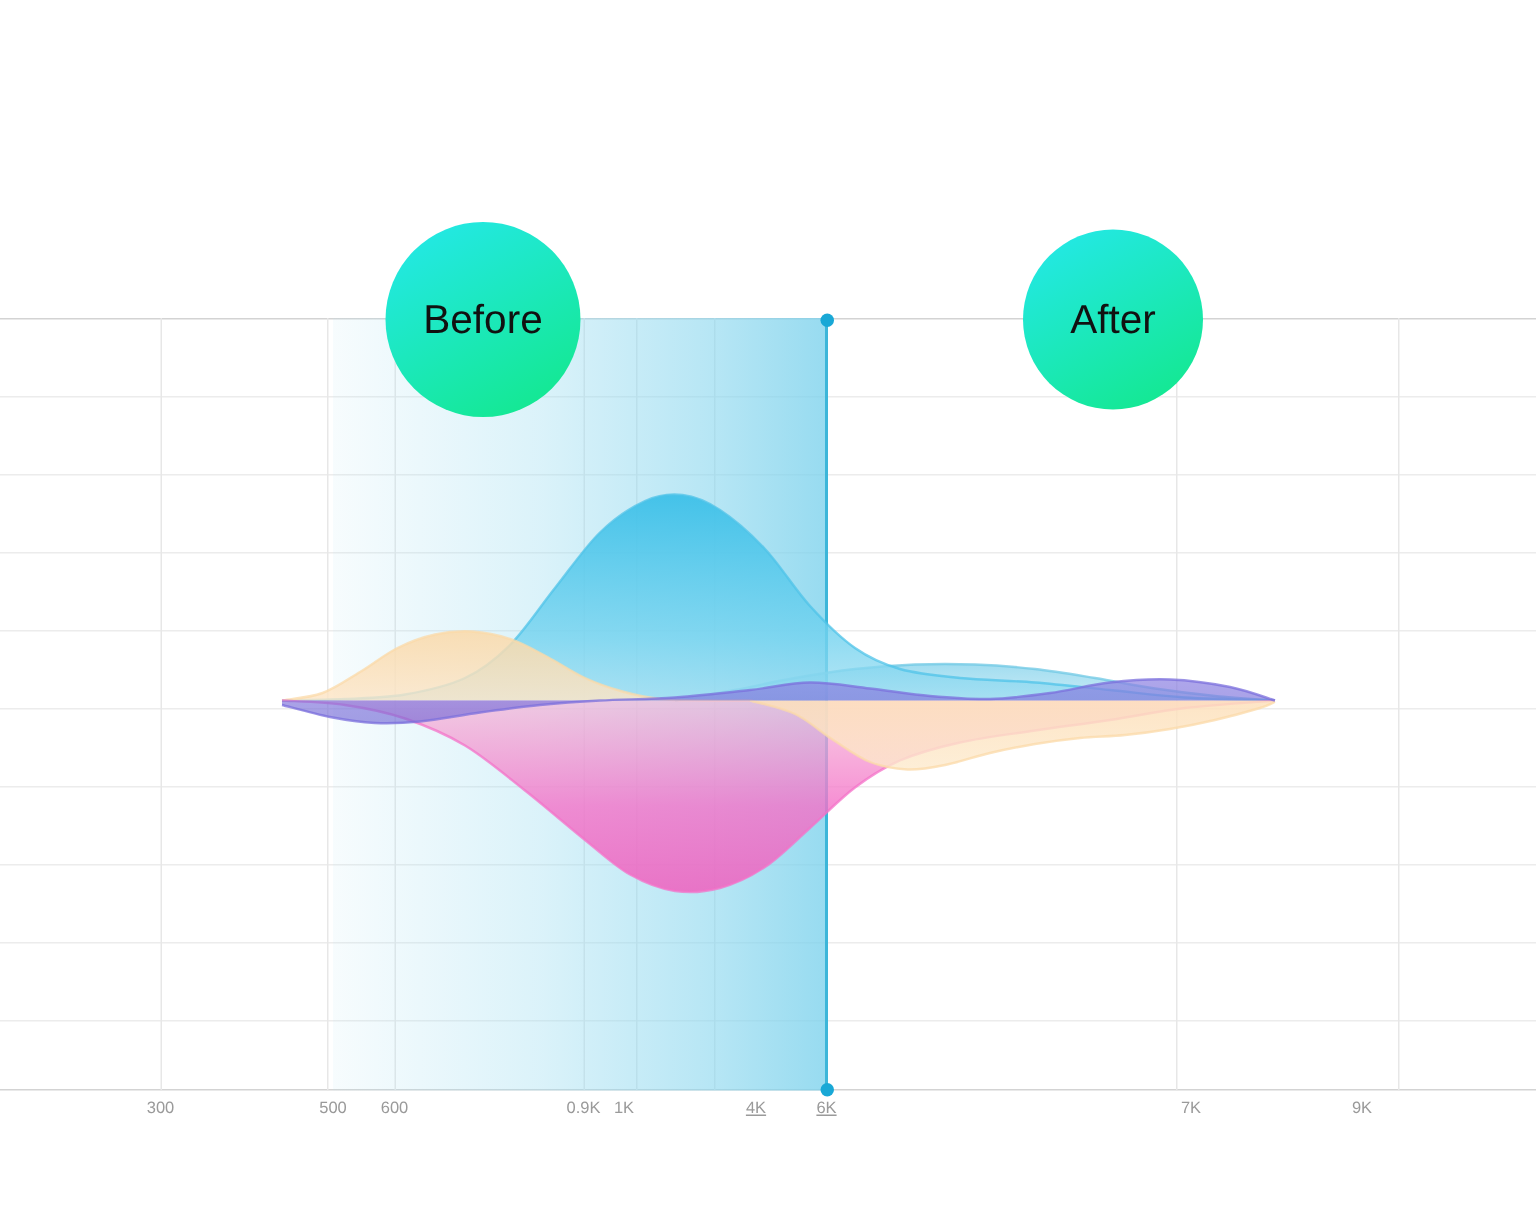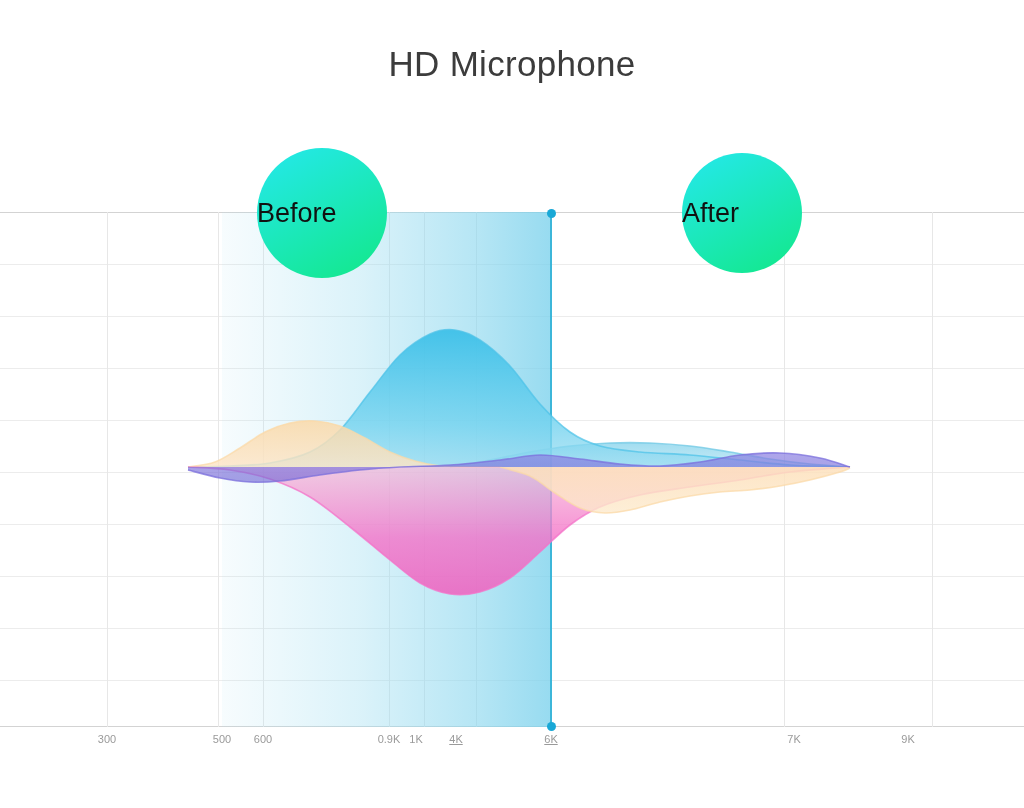--- a/index.html
+++ b/index.html
@@ -44,38 +44,37 @@
     background:#3cb6d9;
   }
   .seldot{
     position:absolute;width:9px;height:9px;border-radius:50%;
     background:#19a8d6;
   }
 
   
   .badge{
     position:absolute;border-radius:50%;
-    display:flex;align-items:center;justify-content:flex-start;
+    display:flex;align-items:center;justify-content:center;
     color:#111;font-size:27px;font-weight:400;
     background:linear-gradient(150deg,#25e8ee 0%,#20eec6 48%,#12e887 100%);
   }
 
   
   .xlabel{
     position:absolute;top:733px;
     font-size:11px;color:#9a9a9a;
     transform:translateX(-50%);white-space:nowrap;
   }
 </style>
 </head>
 <body>
 
 <div id="stage">
 
-  <div class="title">HD Microphone</div>
 
   <div class="plot">
 
     <div class="gridlayer">
         <div class="hline edge" style="top: 0px;"></div>
         <div class="hline" style="top: 52px;"></div>
         <div class="hline" style="top: 104px;"></div>
         <div class="hline" style="top: 156px;"></div>
         <div class="hline" style="top: 208px;"></div>
         <div class="hline" style="top: 260px;"></div>
@@ -154,19 +153,19 @@
       <div class="badge" style="left: 682px; top: 153px; width: 120px; height: 120px; background: linear-gradient(150deg, rgb(37, 232, 238) 0%, rgb(18, 232, 135) 100%);">
         <span>After</span>
       </div>
     </div>
   <div id="xlabels">
       <div class="xlabel" style="left: 107px;">300</div>
       <div class="xlabel" style="left: 222px;">500</div>
       <div class="xlabel" style="left: 263px;">600</div>
       <div class="xlabel" style="left: 389px;">0.9K</div>
       <div class="xlabel" style="left: 416px;">1K</div>
-      <div class="xlabel" style="left: 456px; text-decoration: underline;">4K</div>
+      <div class="xlabel" style="left: 504px; text-decoration: underline;">4K</div>
       <div class="xlabel" style="left: 551px; text-decoration: underline;">6K</div>
       <div class="xlabel" style="left: 784px; margin-left: 10px;">7K</div>
       <div class="xlabel" style="left: 908px;">9K</div>
     </div>
 
 </div>
 
 </body></html>

